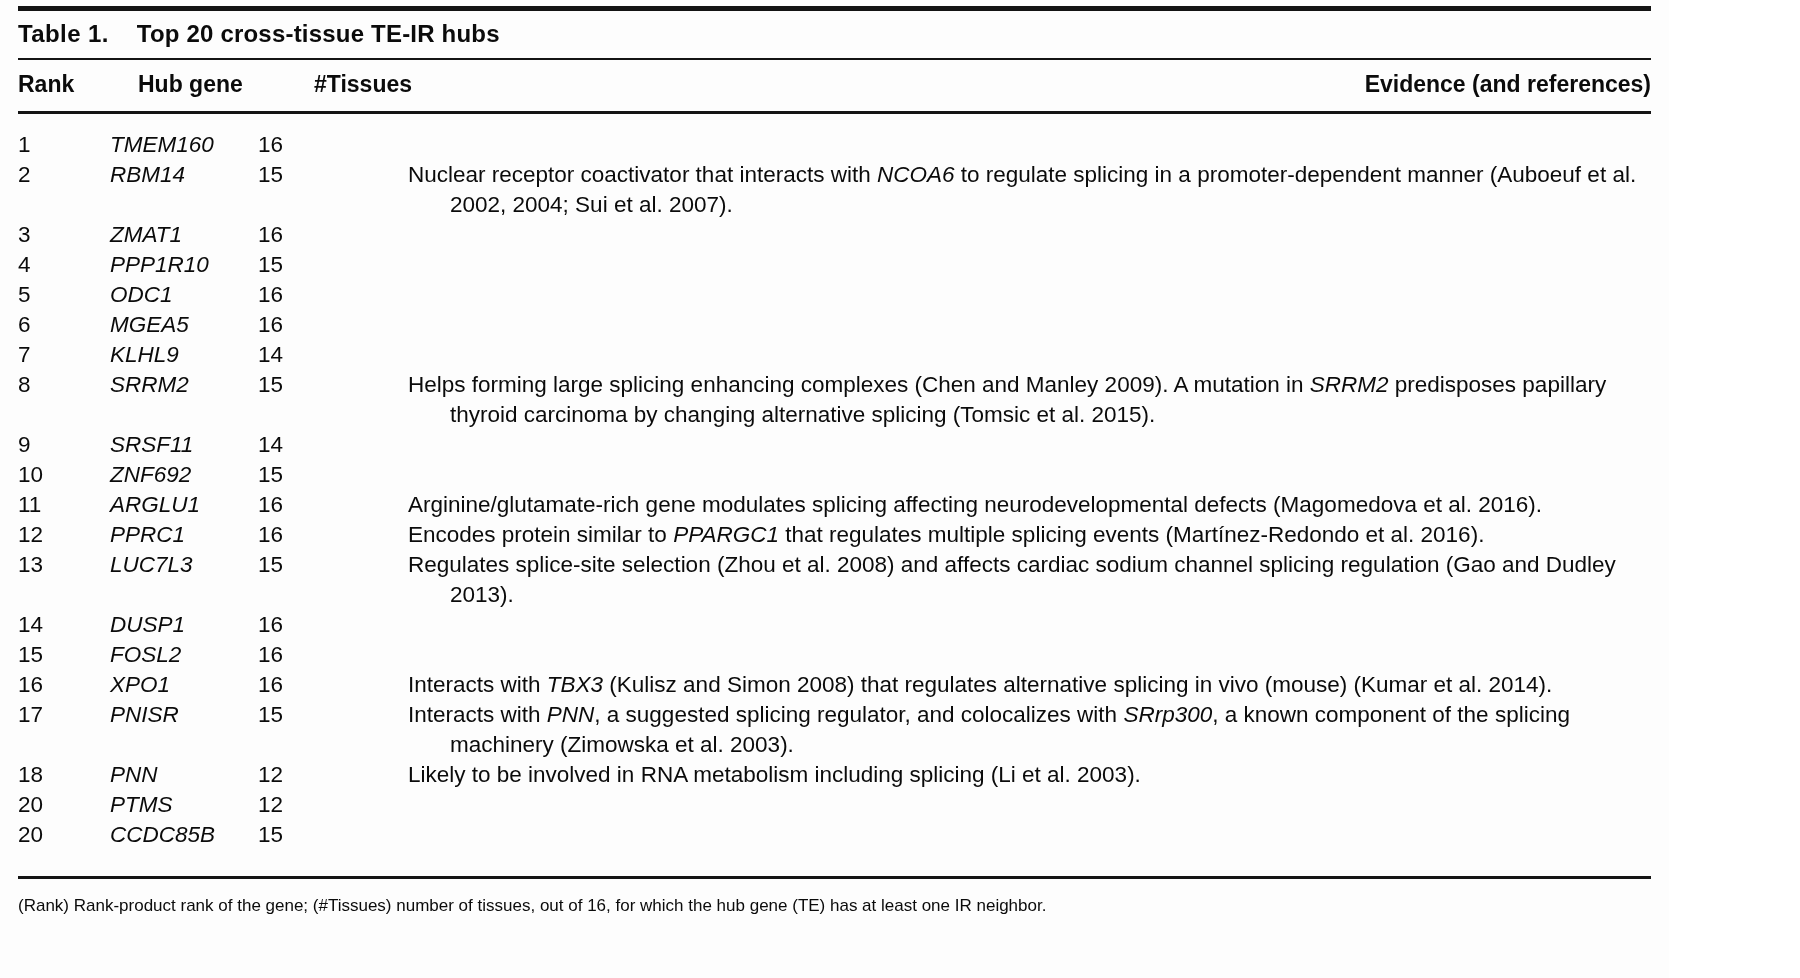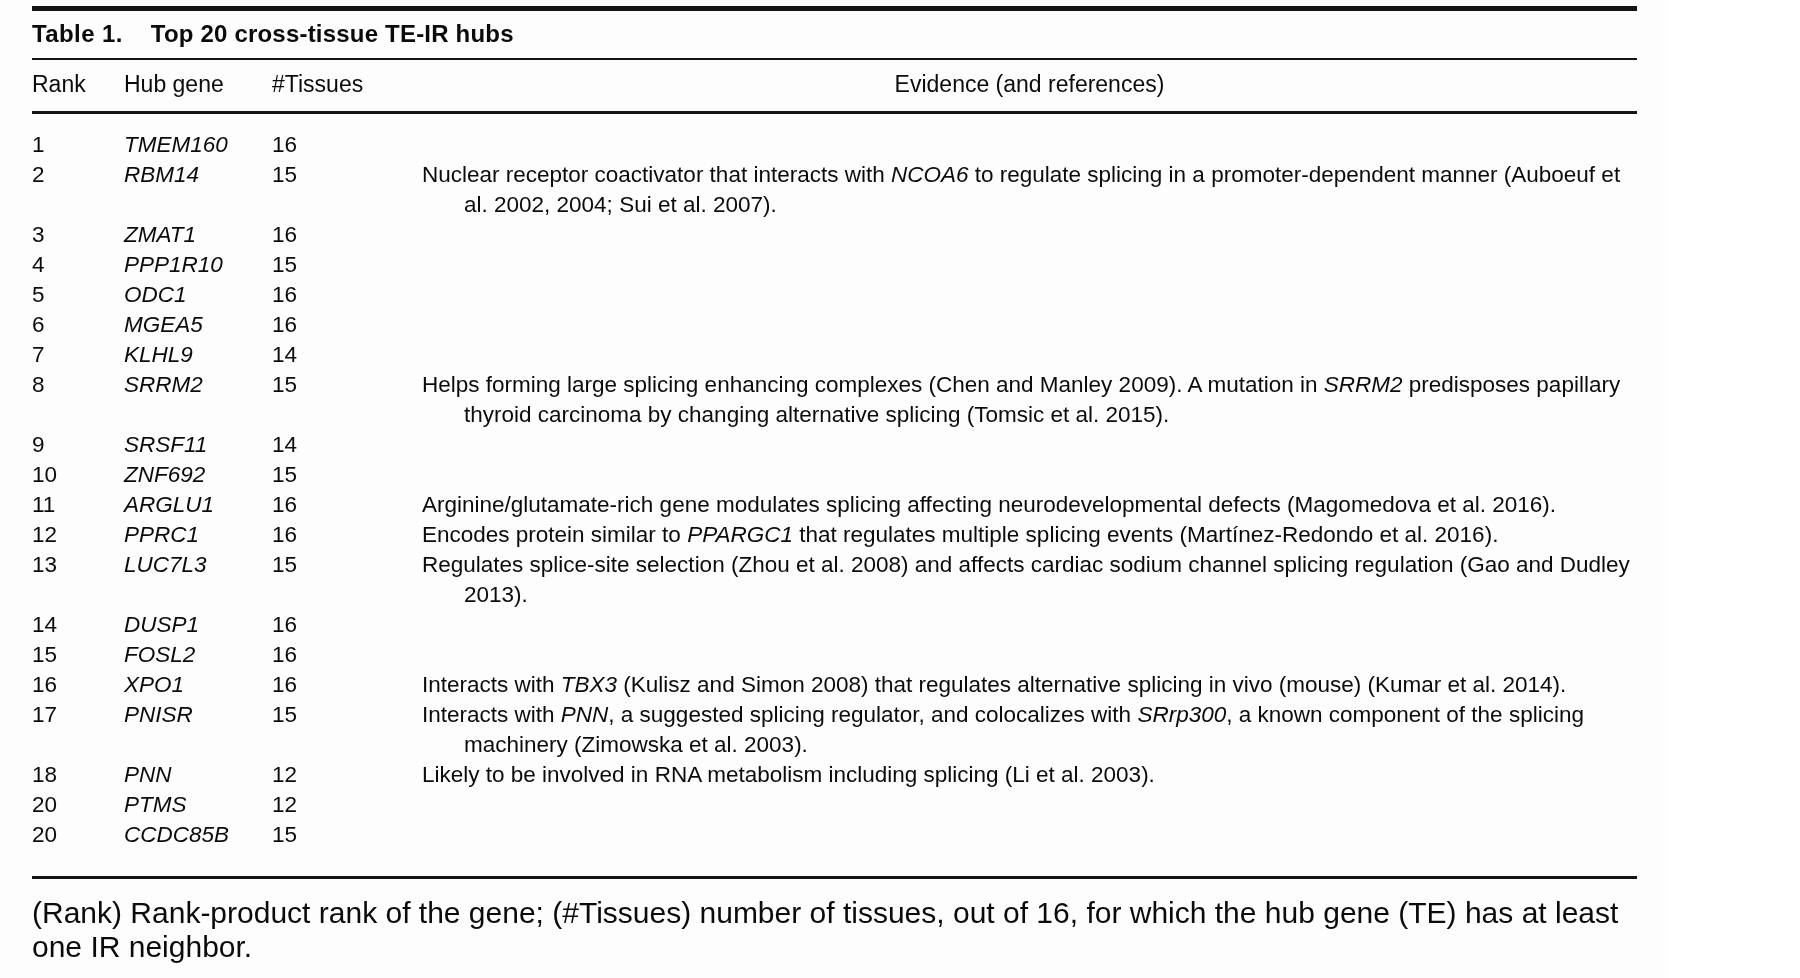--- a/index.html
+++ b/index.html
@@ -8,21 +8,21 @@
     background: #ffffff;
   }
   .page {
     position: relative;
     width: 1669px;
     height: 978px;
     box-sizing: border-box;
     background: #fdfdfd;
     color: #0b0b0b;
     font-family: "Liberation Sans", sans-serif;
-    padding: 0 32px;
+    padding: 0 18px;
     overflow: hidden;
   }
   .rule {
     background: #141414;
     width: 100%;
   }
   .rule-top    { height: 5px; margin-top: 6px; }
   .rule-mid    { height: 2px; }
   .rule-head   { height: 3px; }
   .rule-bottom { height: 3px; }
@@ -45,44 +45,45 @@
     text-align: center;
   }
 
   .grid-cols {
     display: grid;
     grid-template-columns: 92px 148px 150px 1fr;
   }
   .hrow {
     padding: 11px 0 13px 0;
     font-size: 23px;
-    font-weight: normal;
+    font-weight: bold;
+    gap: 28px;
   }
   .hcell { white-space: nowrap; }
-  .hcell-evidence { text-align: center; }
+  .hcell-evidence { text-align: right; }
 
   .tbody {
     padding: 16px 0 26px 0;
     font-size: 22.5px;
     line-height: 30px;
   }
   .trow { align-items: start; }
   .c-rank { white-space: nowrap; }
   .c-gene { font-style: italic; white-space: nowrap; }
   .c-tissues { white-space: nowrap; }
   .c-evid {
     padding-left: 42px;
     text-indent: -42px;
     padding-right: 4px;
   }
   .c-evid .it { font-style: italic; }
 
   .footnote {
     padding-top: 17px;
-    font-size: 30px;
+    font-size: 17px;
   }
 </style>
 </head>
 <body>
 
 <div class="page">
 
   <div class="rule rule-top"></div>
 
   <div class="title-row">

